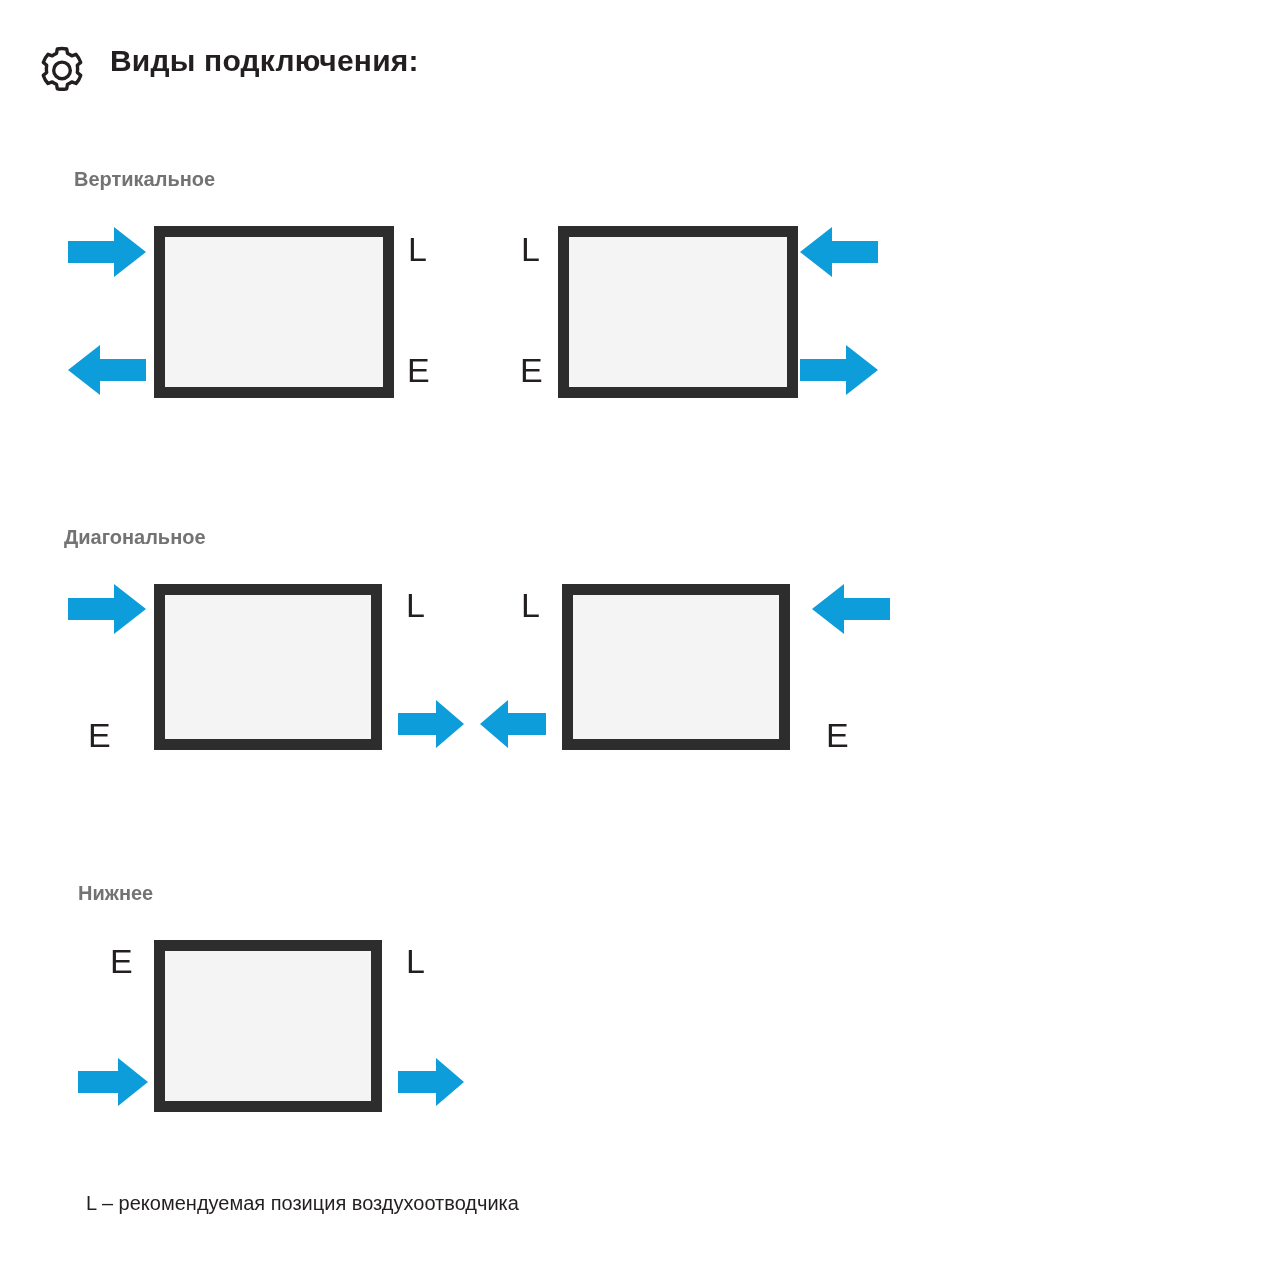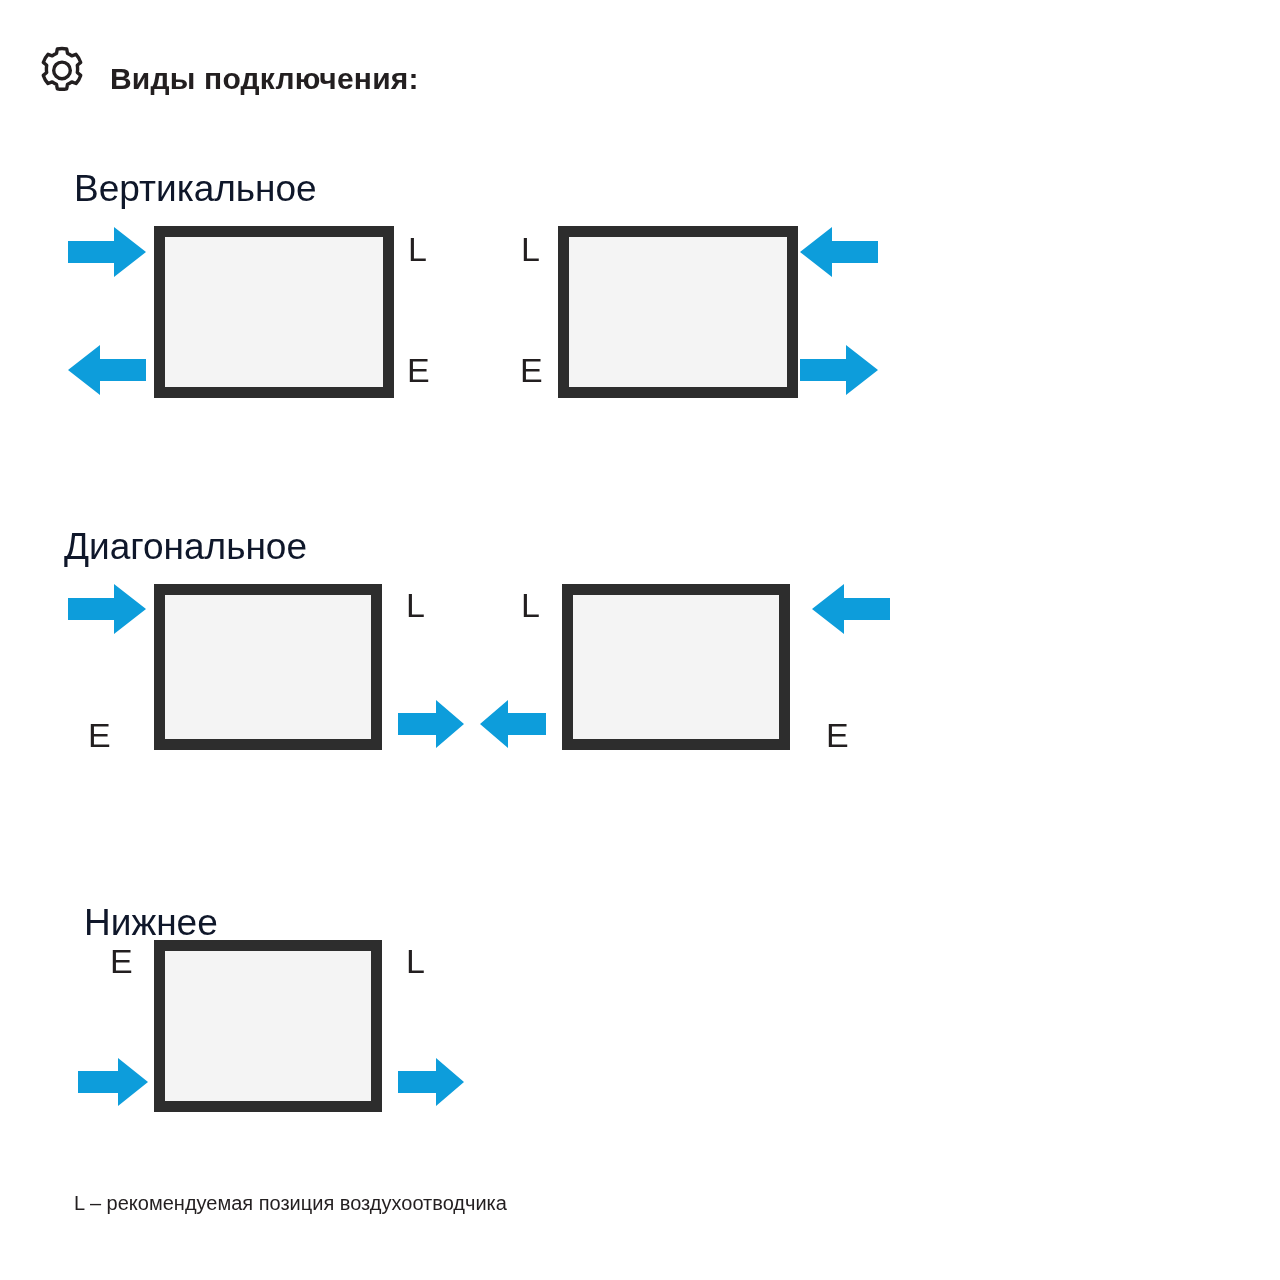--- a/index.html
+++ b/index.html
@@ -15,42 +15,42 @@
     color: #231f20;
     overflow: hidden;
   }
 
   
   .header {
     position: absolute;
     left: 36px;
     top: 44px;
     display: flex;
-    align-items: flex-end;
+    align-items: flex-start;
     gap: 22px;
   }
   .gear-icon {
     width: 52px;
     height: 52px;
     display: block;
   }
   .header-title {
     font-size: 30px;
     font-weight: bold;
     letter-spacing: 0.2px;
     color: #231f20;
     white-space: nowrap;
   }
 
   
   .section-title {
     position: absolute;
-    font-size: 37px;
-    font-weight: 400;
-    color: #0f172a;
+    font-size: 20px;
+    font-weight: 700;
+    color: #737373;
     white-space: nowrap;
   }
 
   
   .radiator {
     position: absolute;
     box-sizing: border-box;
     border: 11px solid #2d2d2d;
     background: #f4f4f4;
   }
@@ -72,21 +72,21 @@
 
   
   .legend {
     position: absolute;
     left: 74px;
     top: 1188px;
     font-size: 20px;
     line-height: 1.55;
     color: #231f20;
   }
-  .legend div { white-space: nowrap; }
+  .legend div { white-space: nowrap; margin-left: 12px; }
 </style>
 </head>
 <body>
 
 <div class="header">
   <span class="gear-icon">
     <svg viewBox="0 0 52 52" width="52" height="52" aria-hidden="true">
       <path d="M26 4.5c-1.6 0-3.2.2-4.7.5l-.8 4.4a17.3 17.3 0 0 0-4.3 2.5l-4.2-1.6a21.6 21.6 0 0 0-4.7 8.1l3.4 2.9c-.2 1.2-.3 2.4-.3 3.6s.1 2.4.3 3.6l-3.4 2.9a21.6 21.6 0 0 0 4.7 8.1l4.2-1.6c1.3 1 2.8 1.9 4.3 2.5l.8 4.4c1.5.3 3.1.5 4.7.5s3.2-.2 4.7-.5l.8-4.4c1.5-.6 3-1.5 4.3-2.5l4.2 1.6a21.6 21.6 0 0 0 4.7-8.1l-3.4-2.9c.2-1.2.3-2.4.3-3.6s-.1-2.4-.3-3.6l3.4-2.9a21.6 21.6 0 0 0-4.7-8.1l-4.2 1.6a17.3 17.3 0 0 0-4.3-2.5l-.8-4.4c-1.5-.3-3.1-.5-4.7-.5zm0 13.6a8.3 8.3 0 1 1 0 16.6 8.3 8.3 0 0 1 0-16.6z" fill="none" stroke="#231f20" stroke-width="3.4" stroke-linejoin="round"></path>
     </svg>
   </span>
@@ -150,21 +150,21 @@
     </svg>
 </div>
 <div class="arrow" style="left:480px; top:700px;">
   <svg width="66" height="48" viewBox="0 0 66 48">
       <path d="M66 13 H28 V0 L0 24 L28 48 V35 H66 Z" fill="#0d9ddb"></path>
     </svg>
 </div>
 <div class="lbl" style="left:521px; top:588px;">L</div>
 <div class="lbl" style="left:826px; top:718px;">E</div>
 
-<div class="section-title" style="left:84px; top:882px;margin-top:20px;">Нижнее</div>
+<div class="section-title" style="left:78px; top:882px;">Нижнее</div>
 
 <div class="radiator" style="left:154px; top:940px; width:228px; height:172px;"></div>
 
 <div class="arrow" style="left:78px; top:1058px;">
   <svg width="70" height="48" viewBox="0 0 70 48">
       <path d="M0 13 H40 V0 L70 24 L40 48 V35 H0 Z" fill="#0d9ddb"></path>
     </svg>
 </div>
 <div class="arrow" style="left:398px; top:1058px;">
   <svg width="66" height="48" viewBox="0 0 66 48">

